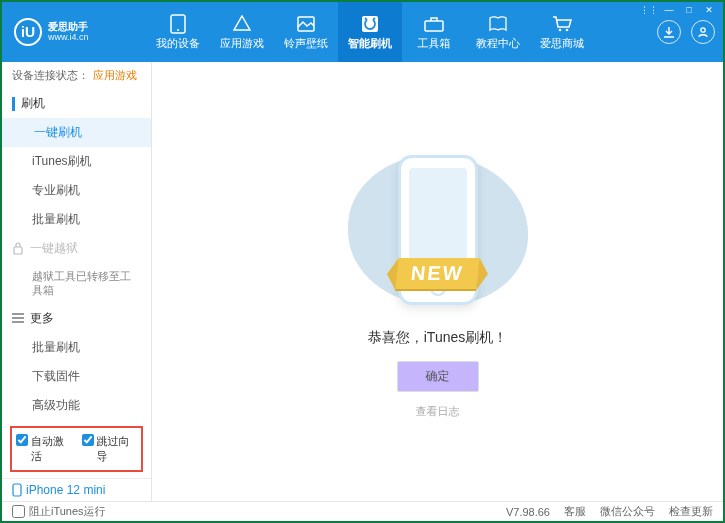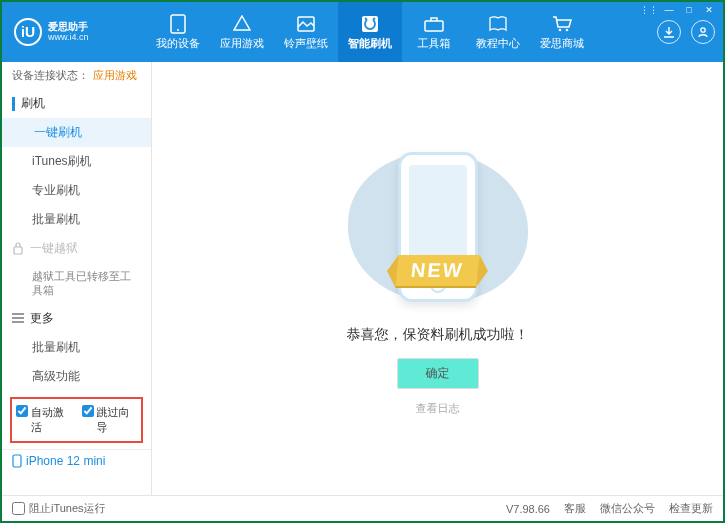--- a/index.html
+++ b/index.html
@@ -49,25 +49,25 @@
 .illus { position: relative; width: 200px; height: 170px; display: flex; align-items: center; justify-content: center; }
 .blob { position: absolute; width: 180px; height: 150px; background: #cfe2ee; border-radius: 50% 55% 48% 52%; }
 .phone { position: relative; width: 80px; height: 150px; background: #fff; border: 3px solid #cde5f4; border-radius: 14px; box-shadow: 0 4px 10px rgba(0,0,0,.1); }
 .phone:before { content: ""; position: absolute; top: 10px; left: 8px; right: 8px; bottom: 20px; background: #e6f2fa; border-radius: 4px; }
 .phone:after { content: ""; position: absolute; bottom: 6px; left: 50%; transform: translateX(-50%); width: 12px; height: 12px; border: 2px solid #cde5f4; border-radius: 50%; }
 .badge-new { position: absolute; bottom: 26px; background: #f2c94c; color: #fff; font-weight: bold; font-size: 20px; letter-spacing: 2px; padding: 4px 14px; transform: skewX(-6deg); box-shadow: 0 2px 0 #d4a92e; }
 .badge-new:before, .badge-new:after { content: ""; position: absolute; top: 0; width: 0; height: 0; border-top: 16px solid transparent; border-bottom: 16px solid transparent; }
 .badge-new:before { left: -10px; border-right: 10px solid #e6b93e; }
 .badge-new:after { right: -10px; border-left: 10px solid #e6b93e; }
 .success-text { margin-top: 14px; font-size: 14px; color: #333; }
-.ok-btn { margin-top: 14px; padding: 6px 28px; border: 1px solid #ddd; background: #5eead4; font-size: 12px; color: #555; cursor: pointer; border-radius: 2px; }
+.ok-btn { margin-top: 14px; padding: 6px 28px; border: 1px solid #ddd; background: #c4b5fd; font-size: 12px; color: #555; cursor: pointer; border-radius: 2px; }
 .log-link { margin-top: 12px; font-size: 11px; color: #aaa; cursor: pointer; }
 
 
-.footer { height: 26px; border-top: 1px solid #e5e5e5; display: flex; align-items: center; font-size: 11px; color: #666; padding: 0 10px; }
+.footer { height: 20px; border-top: 1px solid #e5e5e5; display: flex; align-items: center; font-size: 11px; color: #666; padding: 0 10px; }
 .footer .fchk { display: flex; align-items: center; gap: 4px; cursor: pointer; }
 .footer-right { margin-left: auto; display: flex; gap: 14px; align-items: center; }
 .flink { cursor: pointer; }
 </style>
 </head>
 <body>
 
 <div class="app">
   <div class="header">
     <div class="winbtns">
@@ -190,20 +190,21 @@
 
       <div class="section-head">
           <div class="menu-ic">
             <span></span>
             <span></span>
             <span></span>
           </div>
           <span>更多</span>
         </div>
       <div class="sub-item">批量刷机</div>
+      <div class="sub-item">下载固件</div>
       <div class="sub-item">高级功能</div>
 
       <div class="checks-box">
         <label class="chk">
             <input type="checkbox" checked="" style="">
             <span>自动激活</span>
           </label>
         <label class="chk">
             <input type="checkbox" checked="" style="">
             <span>跳过向导</span>
@@ -222,21 +223,21 @@
 
       <div class="sidebar-spacer"></div>
     </div>
 
     <div class="main">
       <div class="illus">
         <div class="blob"></div>
         <div class="phone"></div>
         <div class="badge-new">NEW</div>
       </div>
-      <div class="success-text">恭喜您，保资料刷机成功啦！</div>
+      <div class="success-text">恭喜您，iTunes刷机！</div>
       <button class="ok-btn">确定</button>
       <div class="log-link">查看日志</div>
     </div>
   </div>
 
   <div class="footer">
     <label class="fchk">
         <input type="checkbox" style="">
         <span>阻止iTunes运行</span>
       </label>

